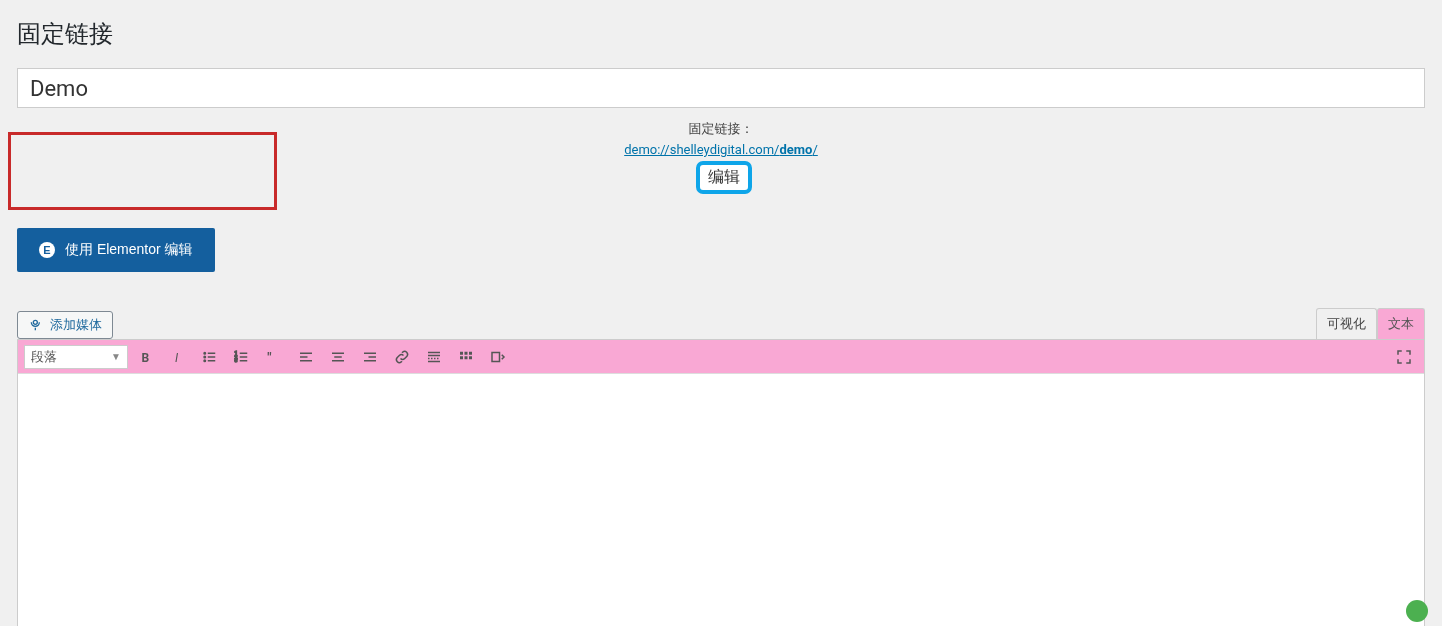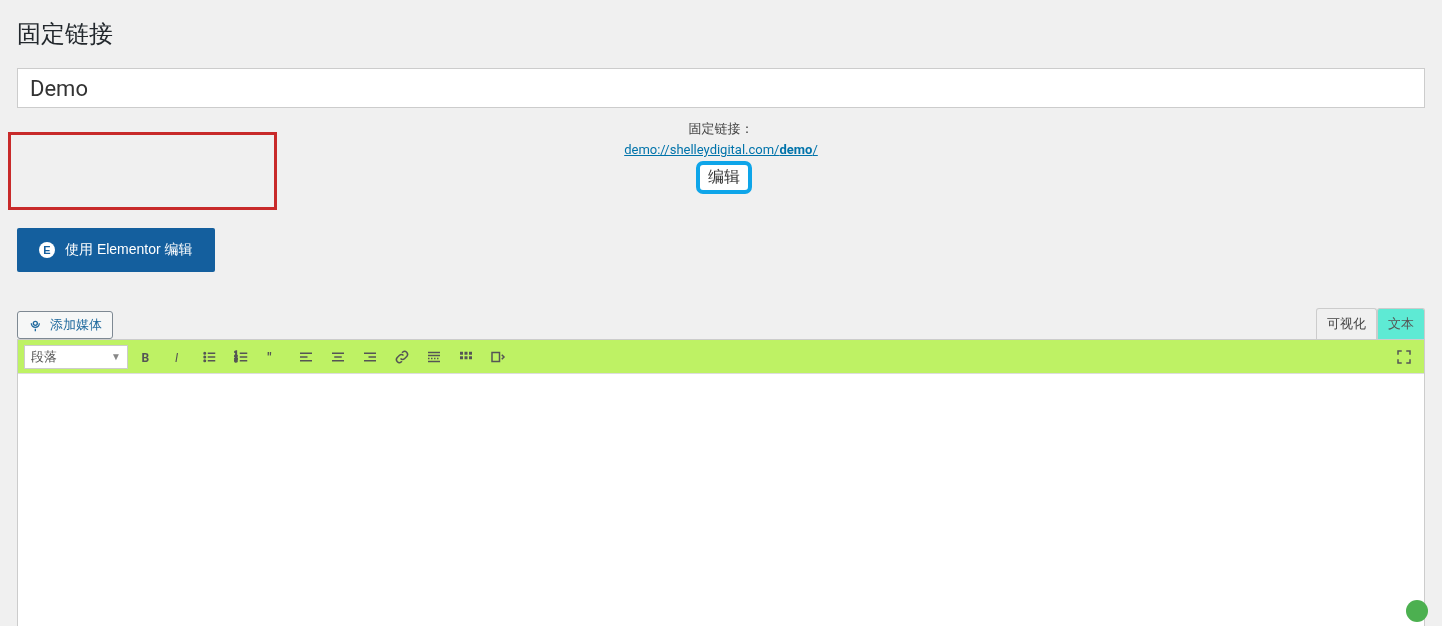--- a/index.html
+++ b/index.html
@@ -88,59 +88,59 @@
       font-size: 11px;
     }
     .media-row {
       margin: 36px 17px 0 17px;
       display: flex;
       justify-content: space-between;
       align-items: flex-end;
     }
     .add-media-btn {
       display: inline-flex;
-      align-items: flex-end;
+      align-items: center;
       gap: 6px;
       border: 1px solid #7e8993;
       background: #f6f7f7;
       padding: 4px 10px;
       font-size: 13px;
       color: #206a9e;
       border-radius: 3px;
       cursor: pointer;
     }
     .media-icon {
       width: 16px;
       height: 16px;
       display: inline-block;
     }
     .tabs {
       display: flex;
     }
     .tab {
       border: 1px solid #ccc;
       border-bottom: none;
-      background: #5eead4;
+      background: #f9a8d4;
       padding: 6px 10px;
       font-size: 13px;
       color: #555;
       cursor: pointer;
       border-radius: 3px 3px 0 0;
     }
     .tab.active {
       background: #f0f0f0;
       color: #444;
     }
     .editor-box {
       margin: 0 17px;
       border: 1px solid #ccc;
       background: #fff;
     }
     .toolbar {
-      background: #bef264;
+      background: #f9a8d4;
       border-bottom: 1px solid #ddd;
       display: flex;
       align-items: center;
       padding: 4px 6px;
       gap: 4px;
       height: 34px;
     }
     .para-select {
       width: 104px;
       height: 24px;

